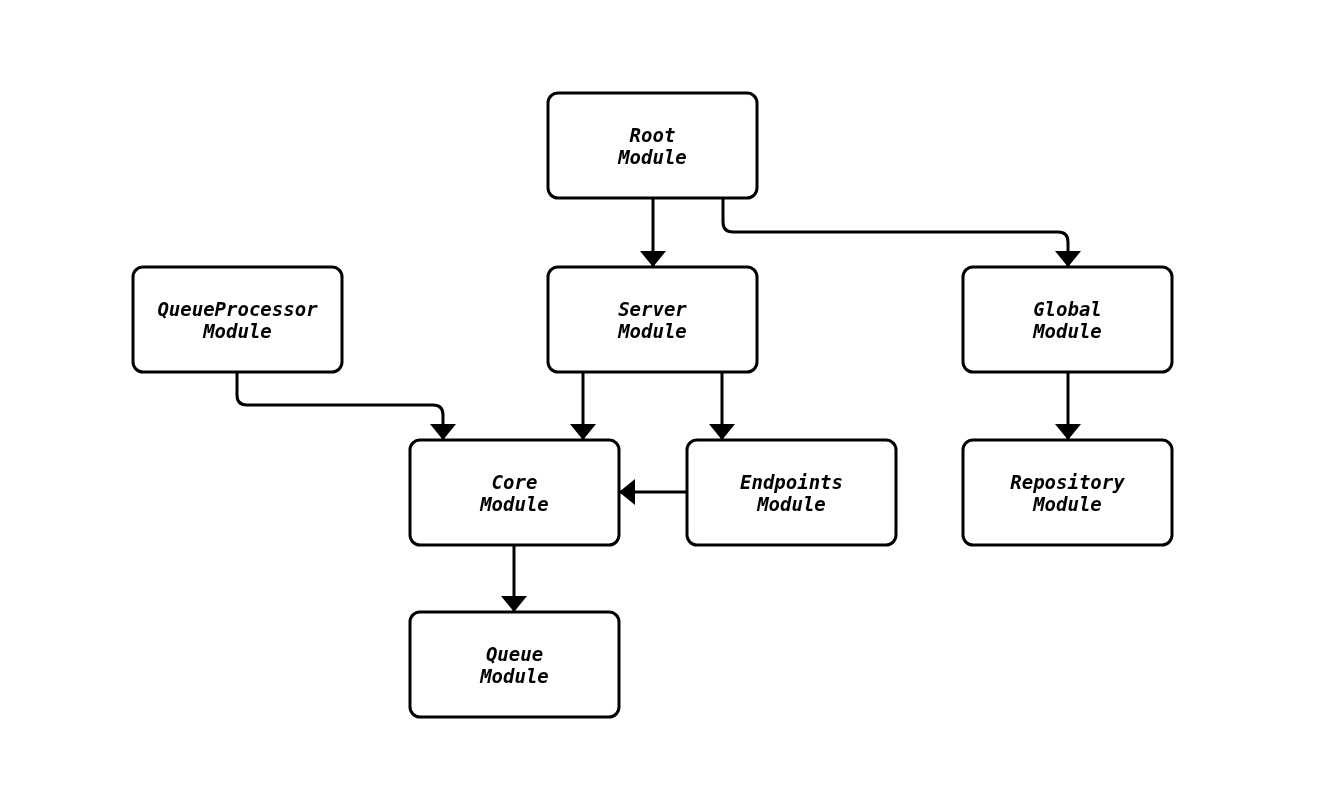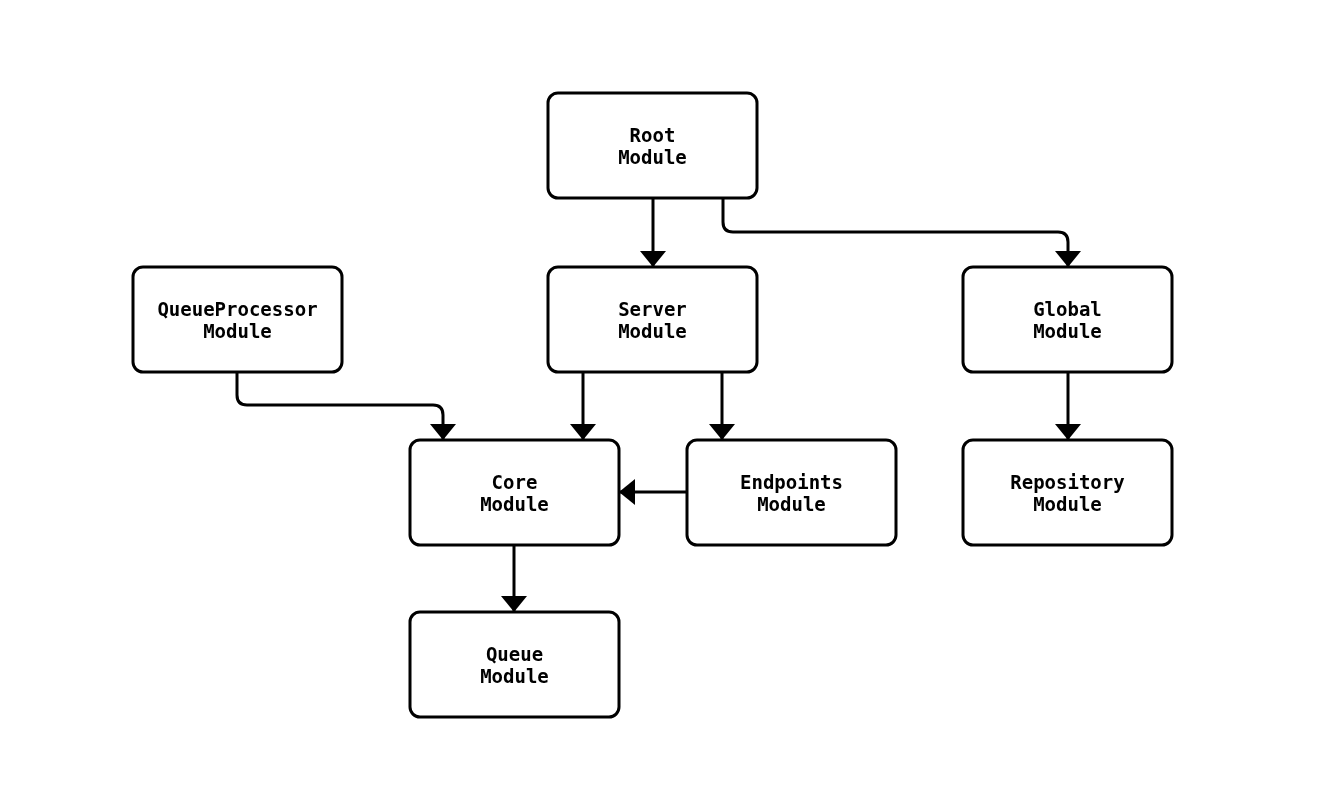--- a/index.html
+++ b/index.html
@@ -8,20 +8,21 @@
     background: #ffffff;
     width: 1337px;
     height: 809px;
     overflow: hidden;
     font-family: "DejaVu Sans Mono", "Liberation Mono", monospace;
   }
   .diagram-wrap {
     width: 1337px;
     height: 809px;
     position: relative;
+    font-style: italic;
   }
   svg {
     display: block;
   }
   .node-box {
     fill: #ffffff;
     stroke: #000000;
     stroke-width: 3;
   }
   .node-label {

